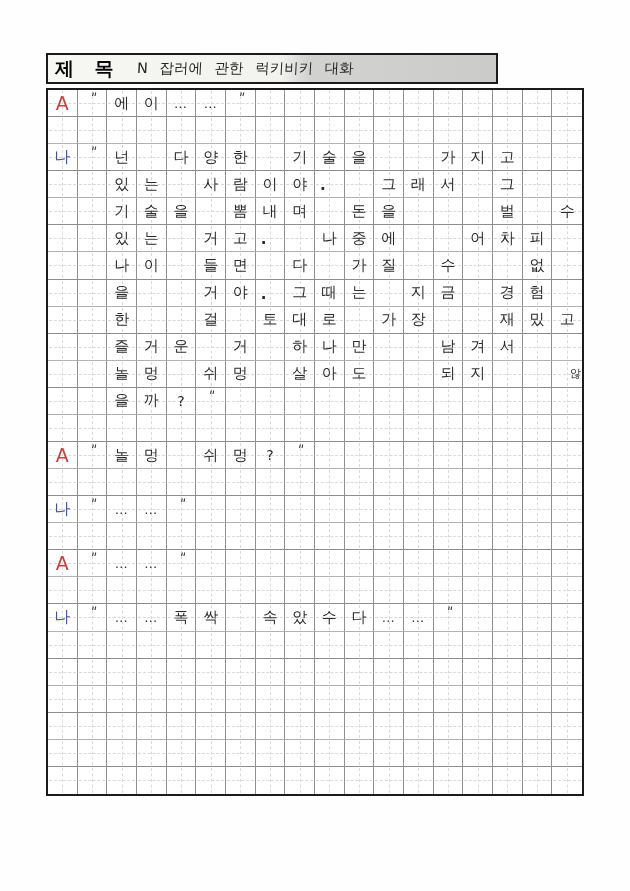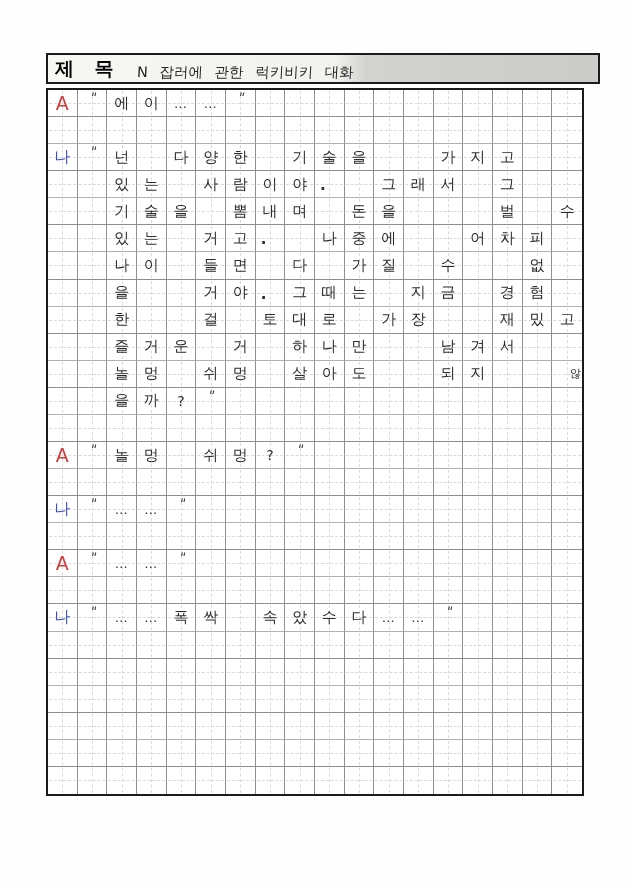--- a/index.html
+++ b/index.html
@@ -1,21 +1,21 @@
 <!DOCTYPE html>
 <html><head>
 <meta charset="utf-8">
 <style>
   html,body{margin:0;padding:0;background:#ffffff;}
   .page{position:relative;width:630px;height:891px;background:#fefefe;overflow:hidden;
         font-family:"DejaVu Sans",sans-serif;}
-  .title-bar{position:absolute;left:46px;top:53px;width:554px;height:31px;box-sizing:border-box;
+  .title-bar{position:absolute;left:46px;top:53px;width:452px;height:31px;box-sizing:border-box;
         border:2px solid #1b1b1b;
         background:linear-gradient(90deg,#f7f7f4 0%,#f2f2ef 52%,#d2d2d1 58%,#cbcbca 100%);
-        display:flex;align-items:flex-end;}
+        display:flex;align-items:center;}
   .title-label{font-weight:bold;font-size:19px;letter-spacing:7px;margin-left:7px;color:#050505;white-space:nowrap;}
   .title-text{font-size:14.5px;margin-left:16px;color:#262626;word-spacing:7px;white-space:nowrap;
         transform:skewX(-3deg);}
   .grid{position:absolute;left:46px;top:88px;width:538px;height:708px;box-sizing:border-box;
         border:2px solid #1b1b1b;background:#fff;
         display:grid;grid-template-columns:repeat(18,1fr);grid-template-rows:repeat(26,1fr);}
   .cell{position:relative;box-sizing:border-box;border-right:1px solid #909090;border-bottom:1px solid #b2b2b2;}
   .cell.hrdark{border-bottom-color:#8d8d8d;}
   .cell.lastc{border-right:none;}
   .cell.lastr{border-bottom:none;}

